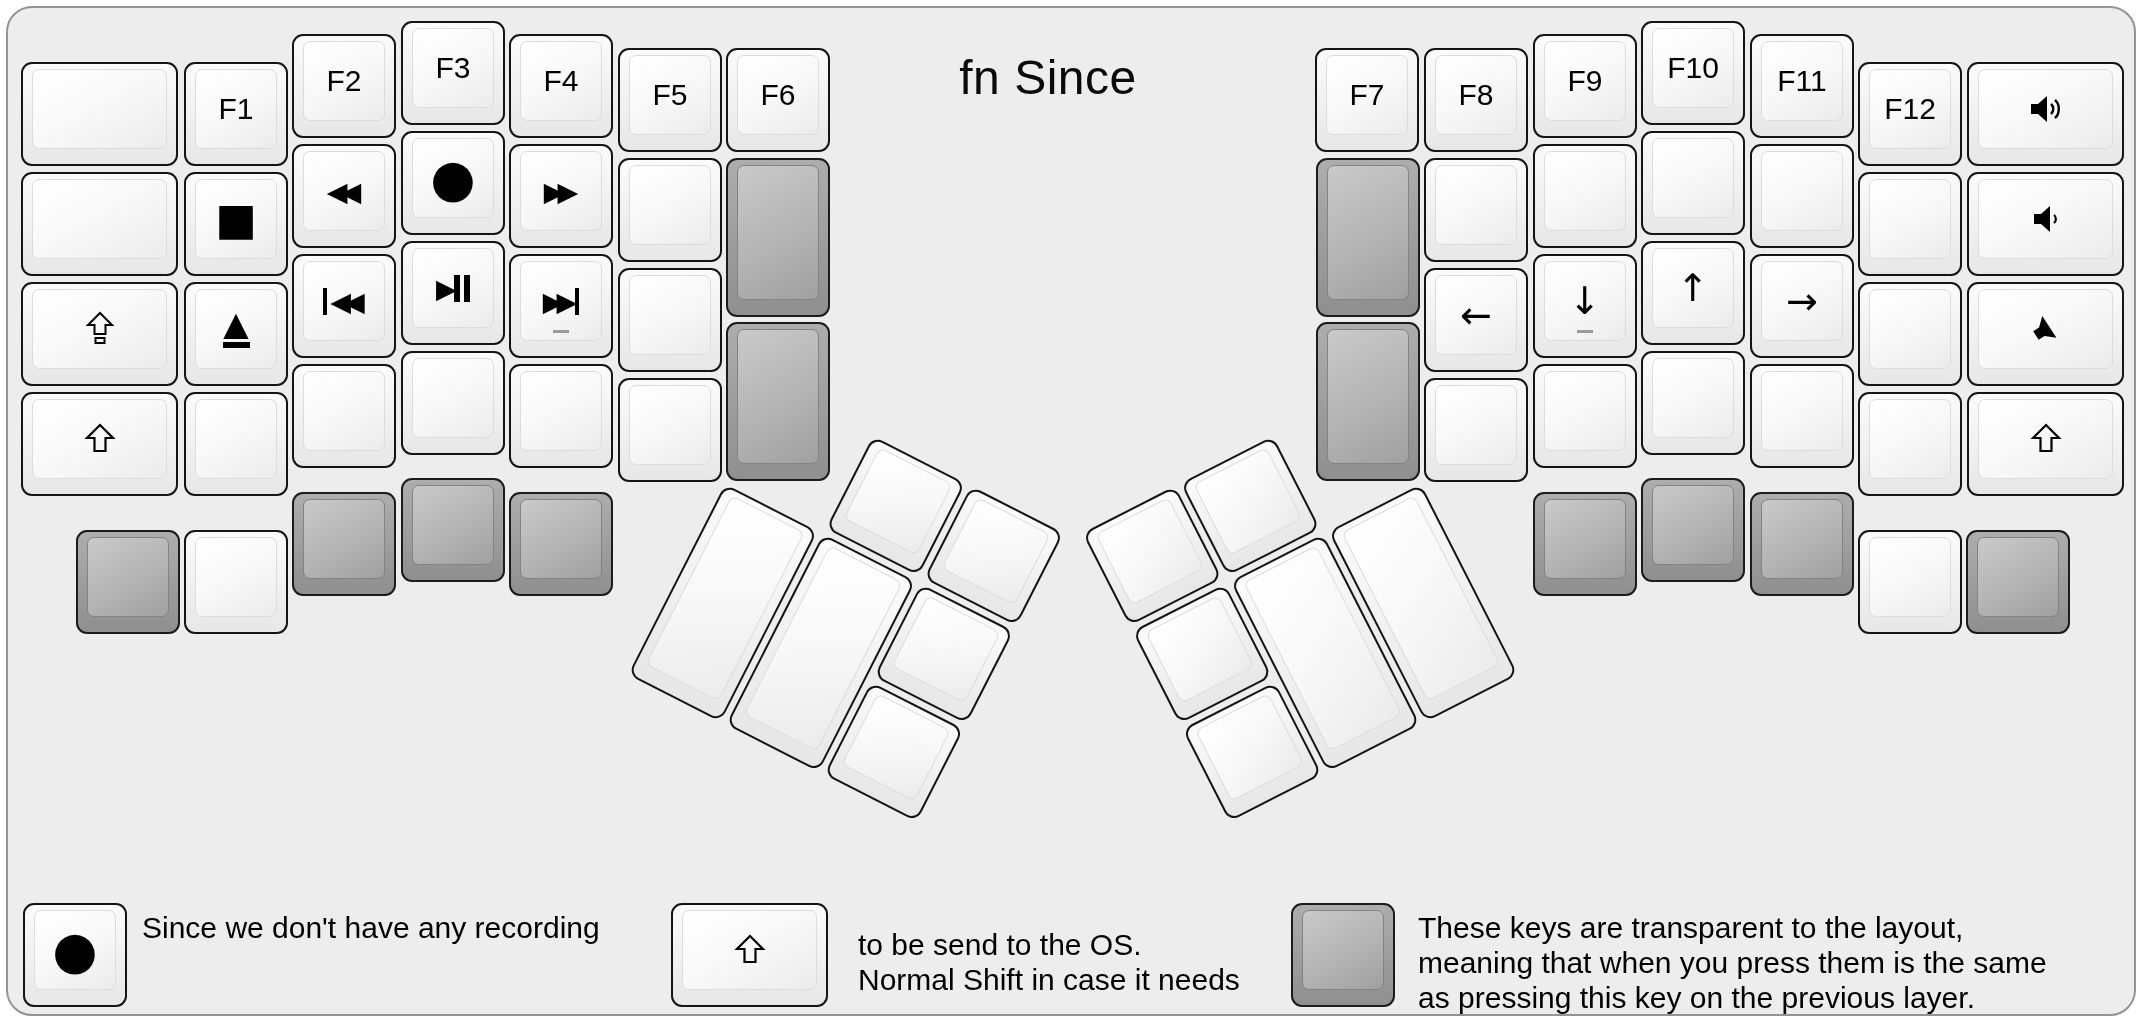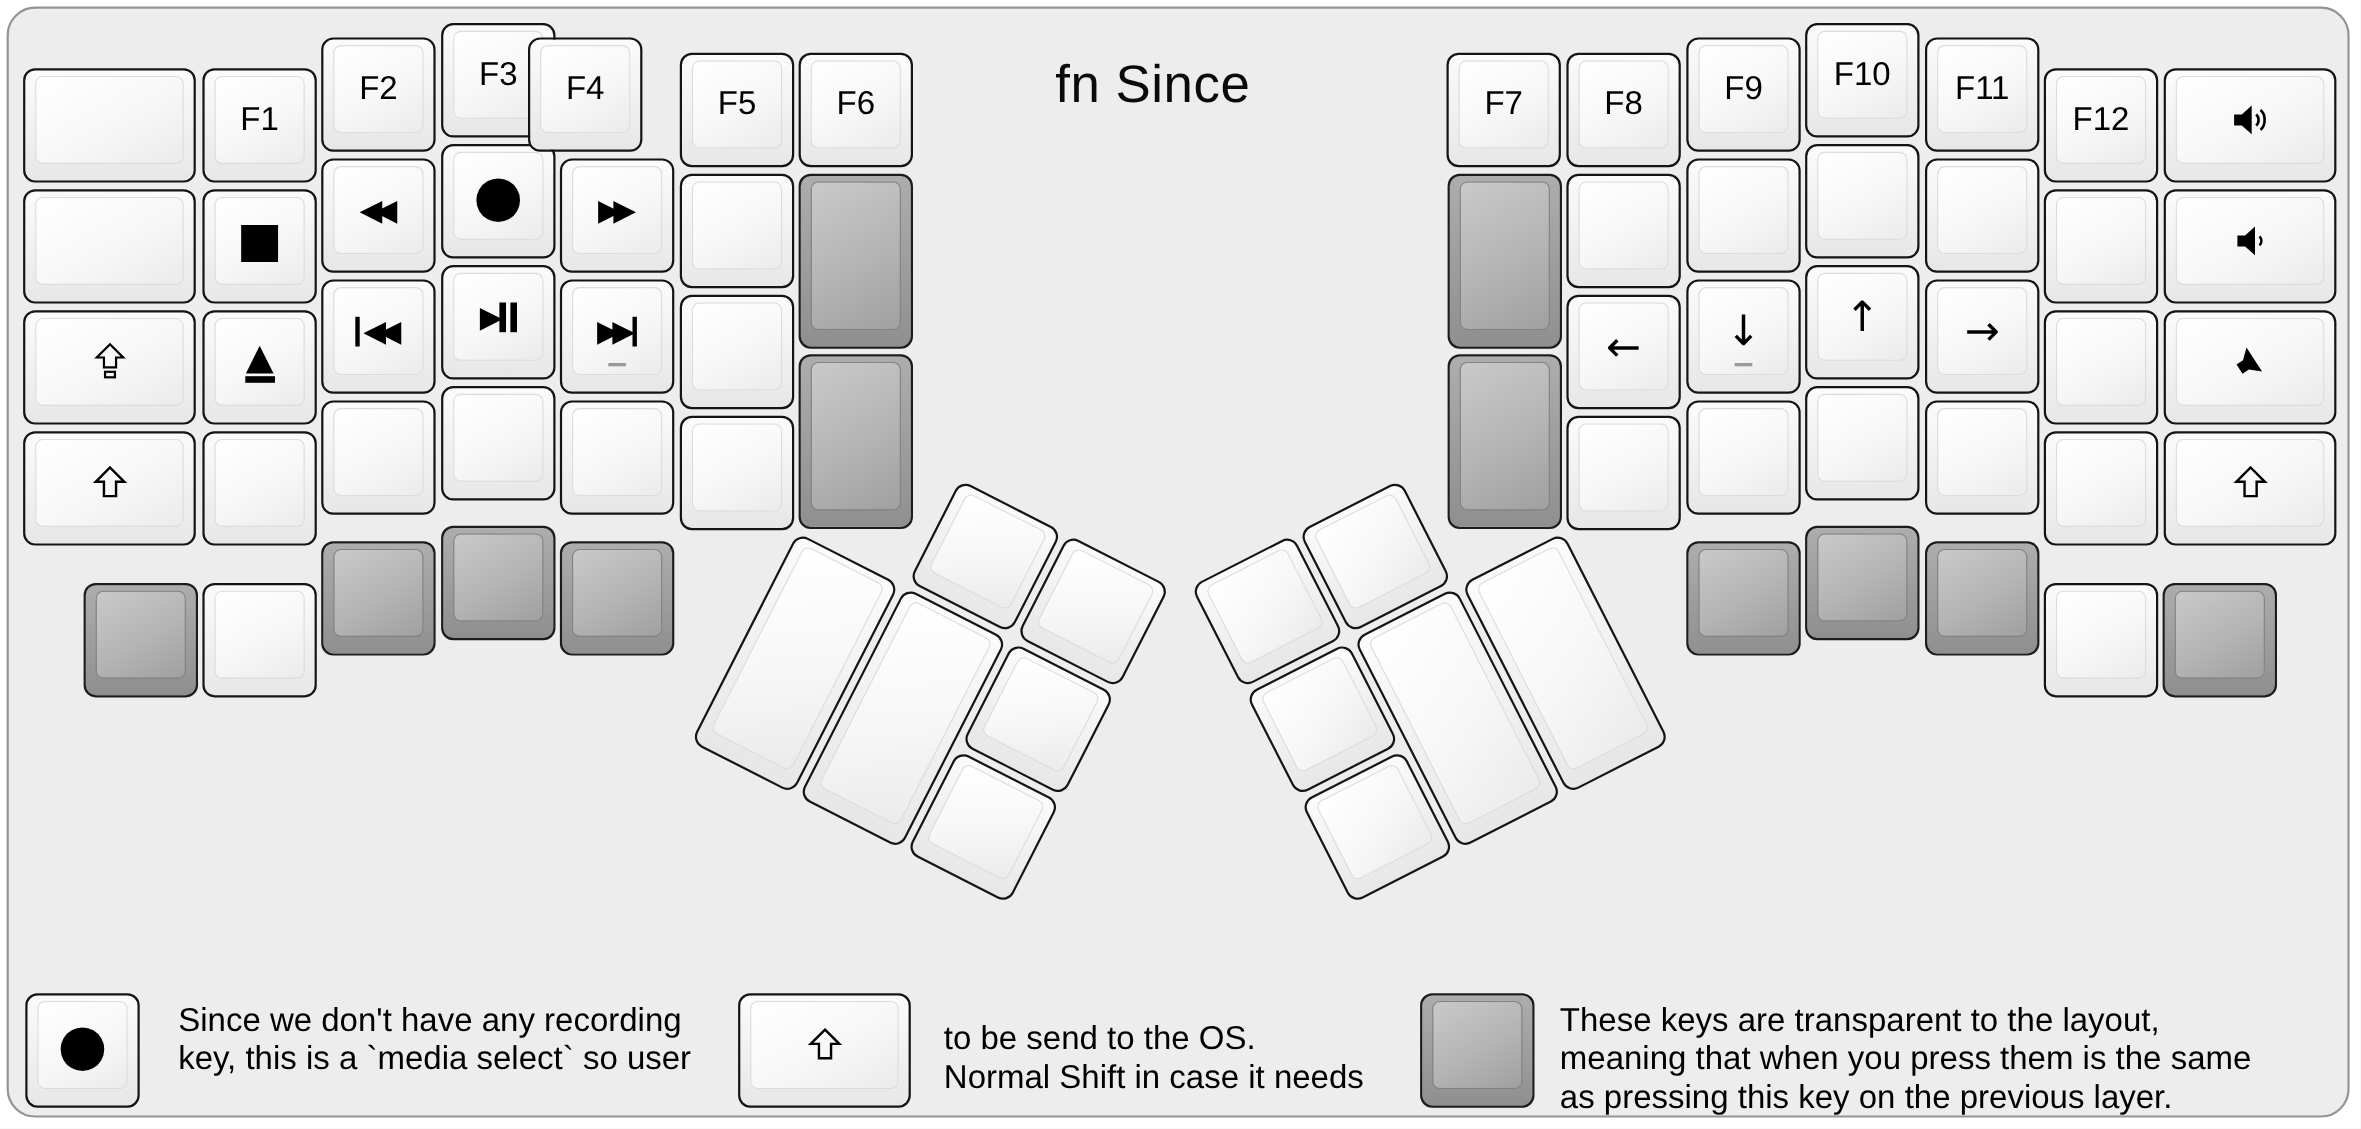--- a/index.html
+++ b/index.html
@@ -135,21 +135,21 @@
         <span class="sym tris">▶</span>
         <span class="vbar"></span>
         <span class="vbar"></span>
       </span>
 </div>
   </div>
 <div class="key" style="left:401px;top:351px">
     <div class="cap"></div>
   </div>
 
-<div class="key" style="left:480px;top:34px">
+<div class="key" style="left:509px;top:34px">
     <div class="cap">
       <span class="lbl">F4</span>
     </div>
   </div>
 <div class="key" style="left:509px;top:144px">
     <div class="cap">
       <span class="sym tris">▶▶</span>
     </div>
   </div>
 <div class="key" style="left:509px;top:254px">
@@ -394,23 +394,22 @@
   <div class="key" style="left:0px;top:220px">
       <div class="cap"></div>
     </div>
 </div>
 
 <div class="key" style="left:23px;top:903px">
     <div class="cap">
       <span class="sym dot">●</span>
     </div>
   </div>
-<div class="ltext" style="left:162px;top:910px">
+<div class="ltext" style="left:142px;top:910px">
   <span>Since we don't have any recording</span>
-    <span>key, this is a `media select` so user</span>
 </div>
 
 <div class="key w15" style="left:671px;top:903px">
     <div class="cap">
   <svg width="34" height="34" viewBox="0 0 34 34">
         <path d="M17 3 L30 16 H22.5 V29 H11.5 V16 H4 Z" fill="none" stroke="#000" stroke-width="2.2" stroke-linejoin="miter"></path>
       </svg>
 </div>
   </div>
 <div class="ltext" style="left:858px;top:927px">

